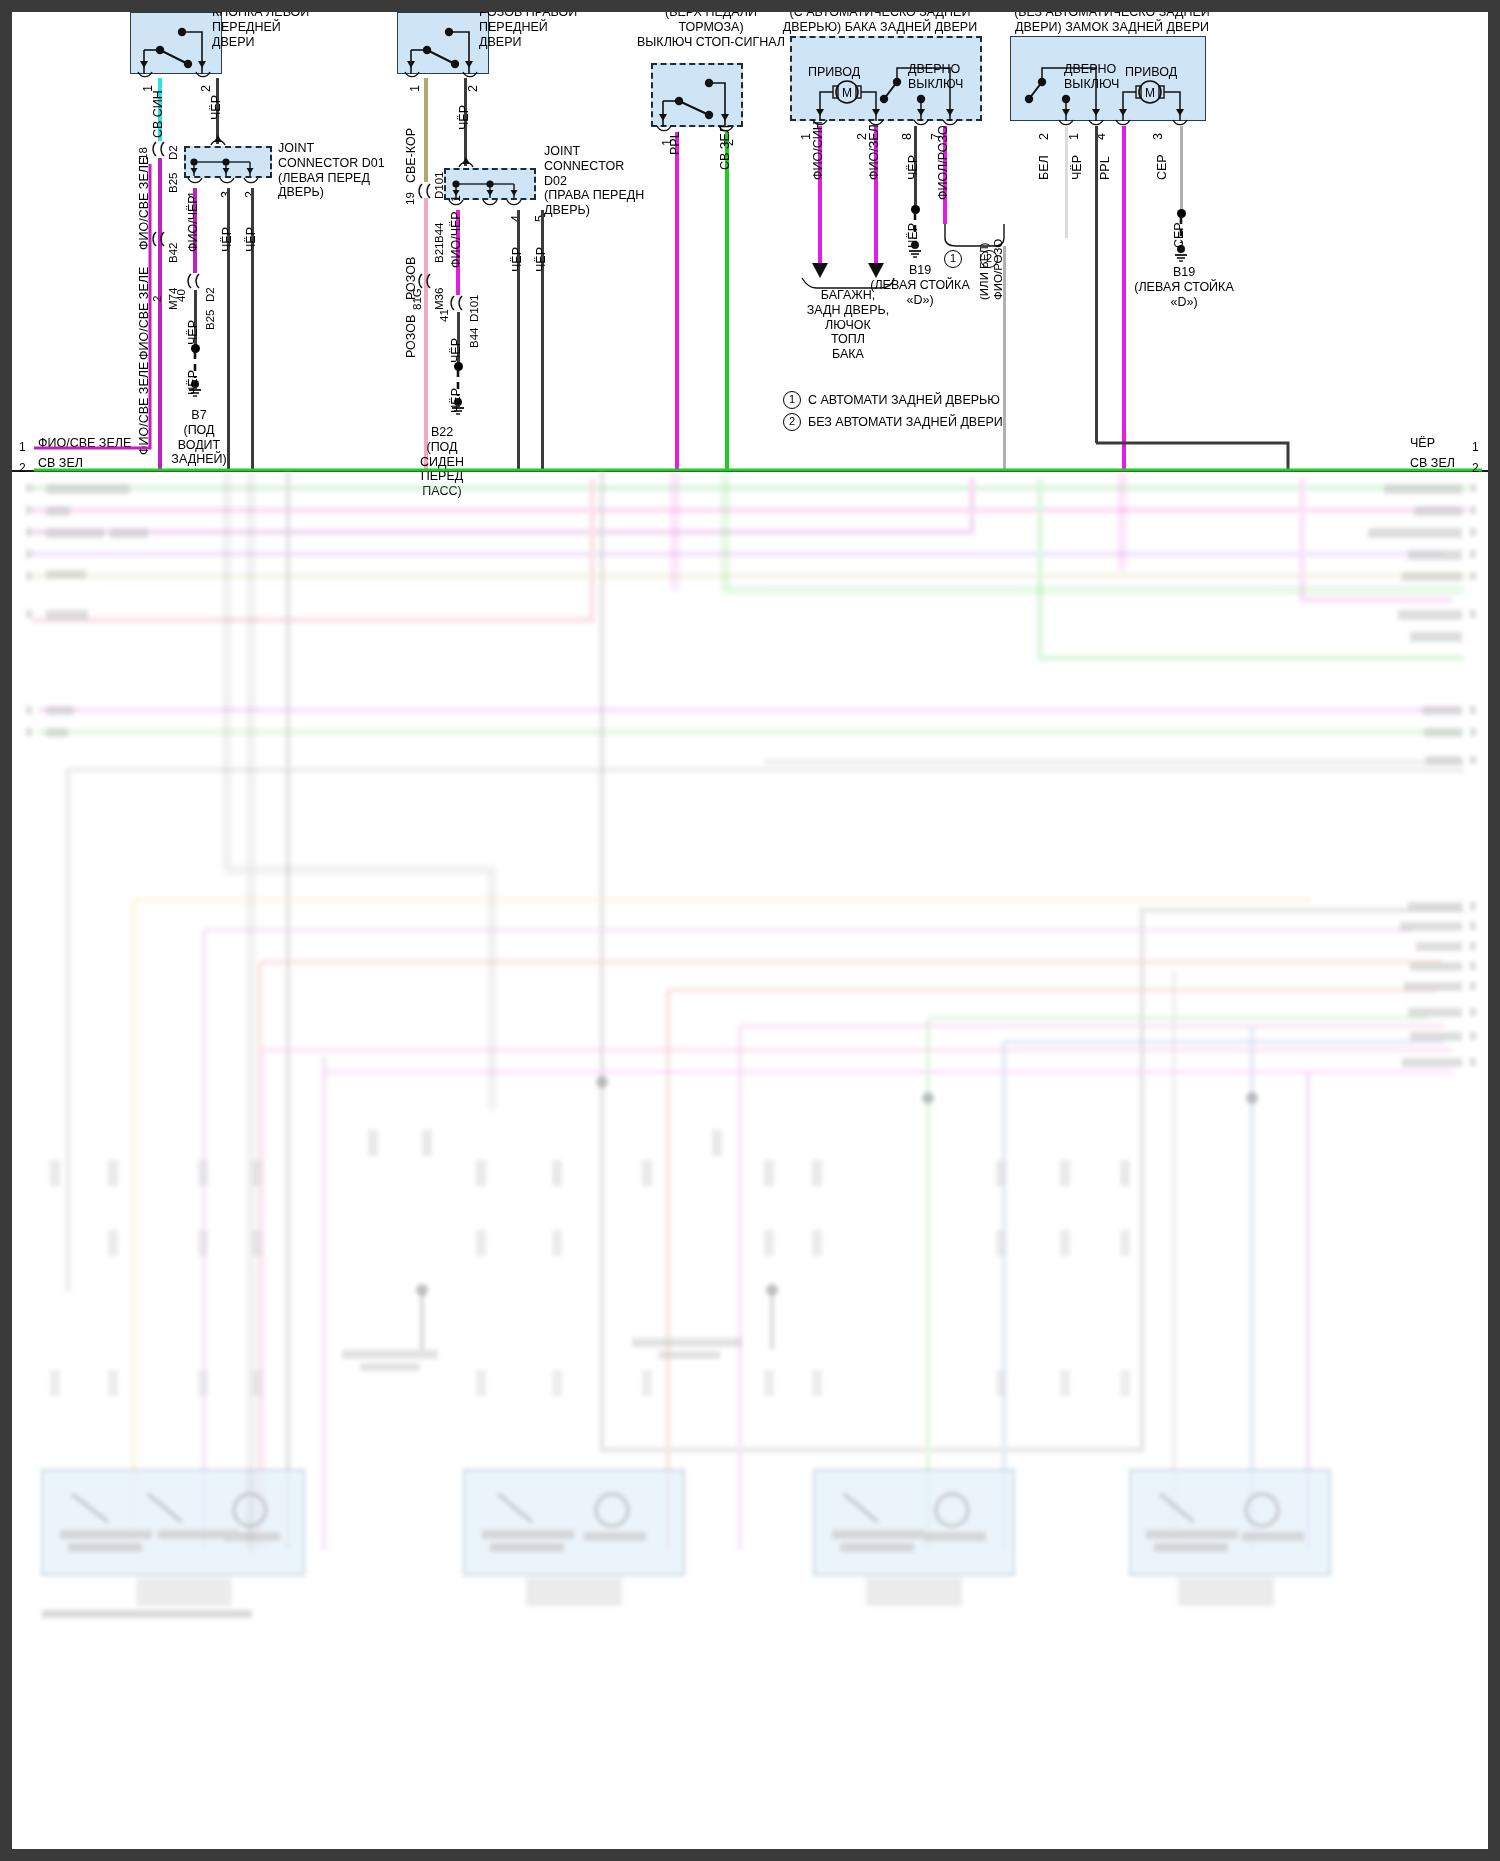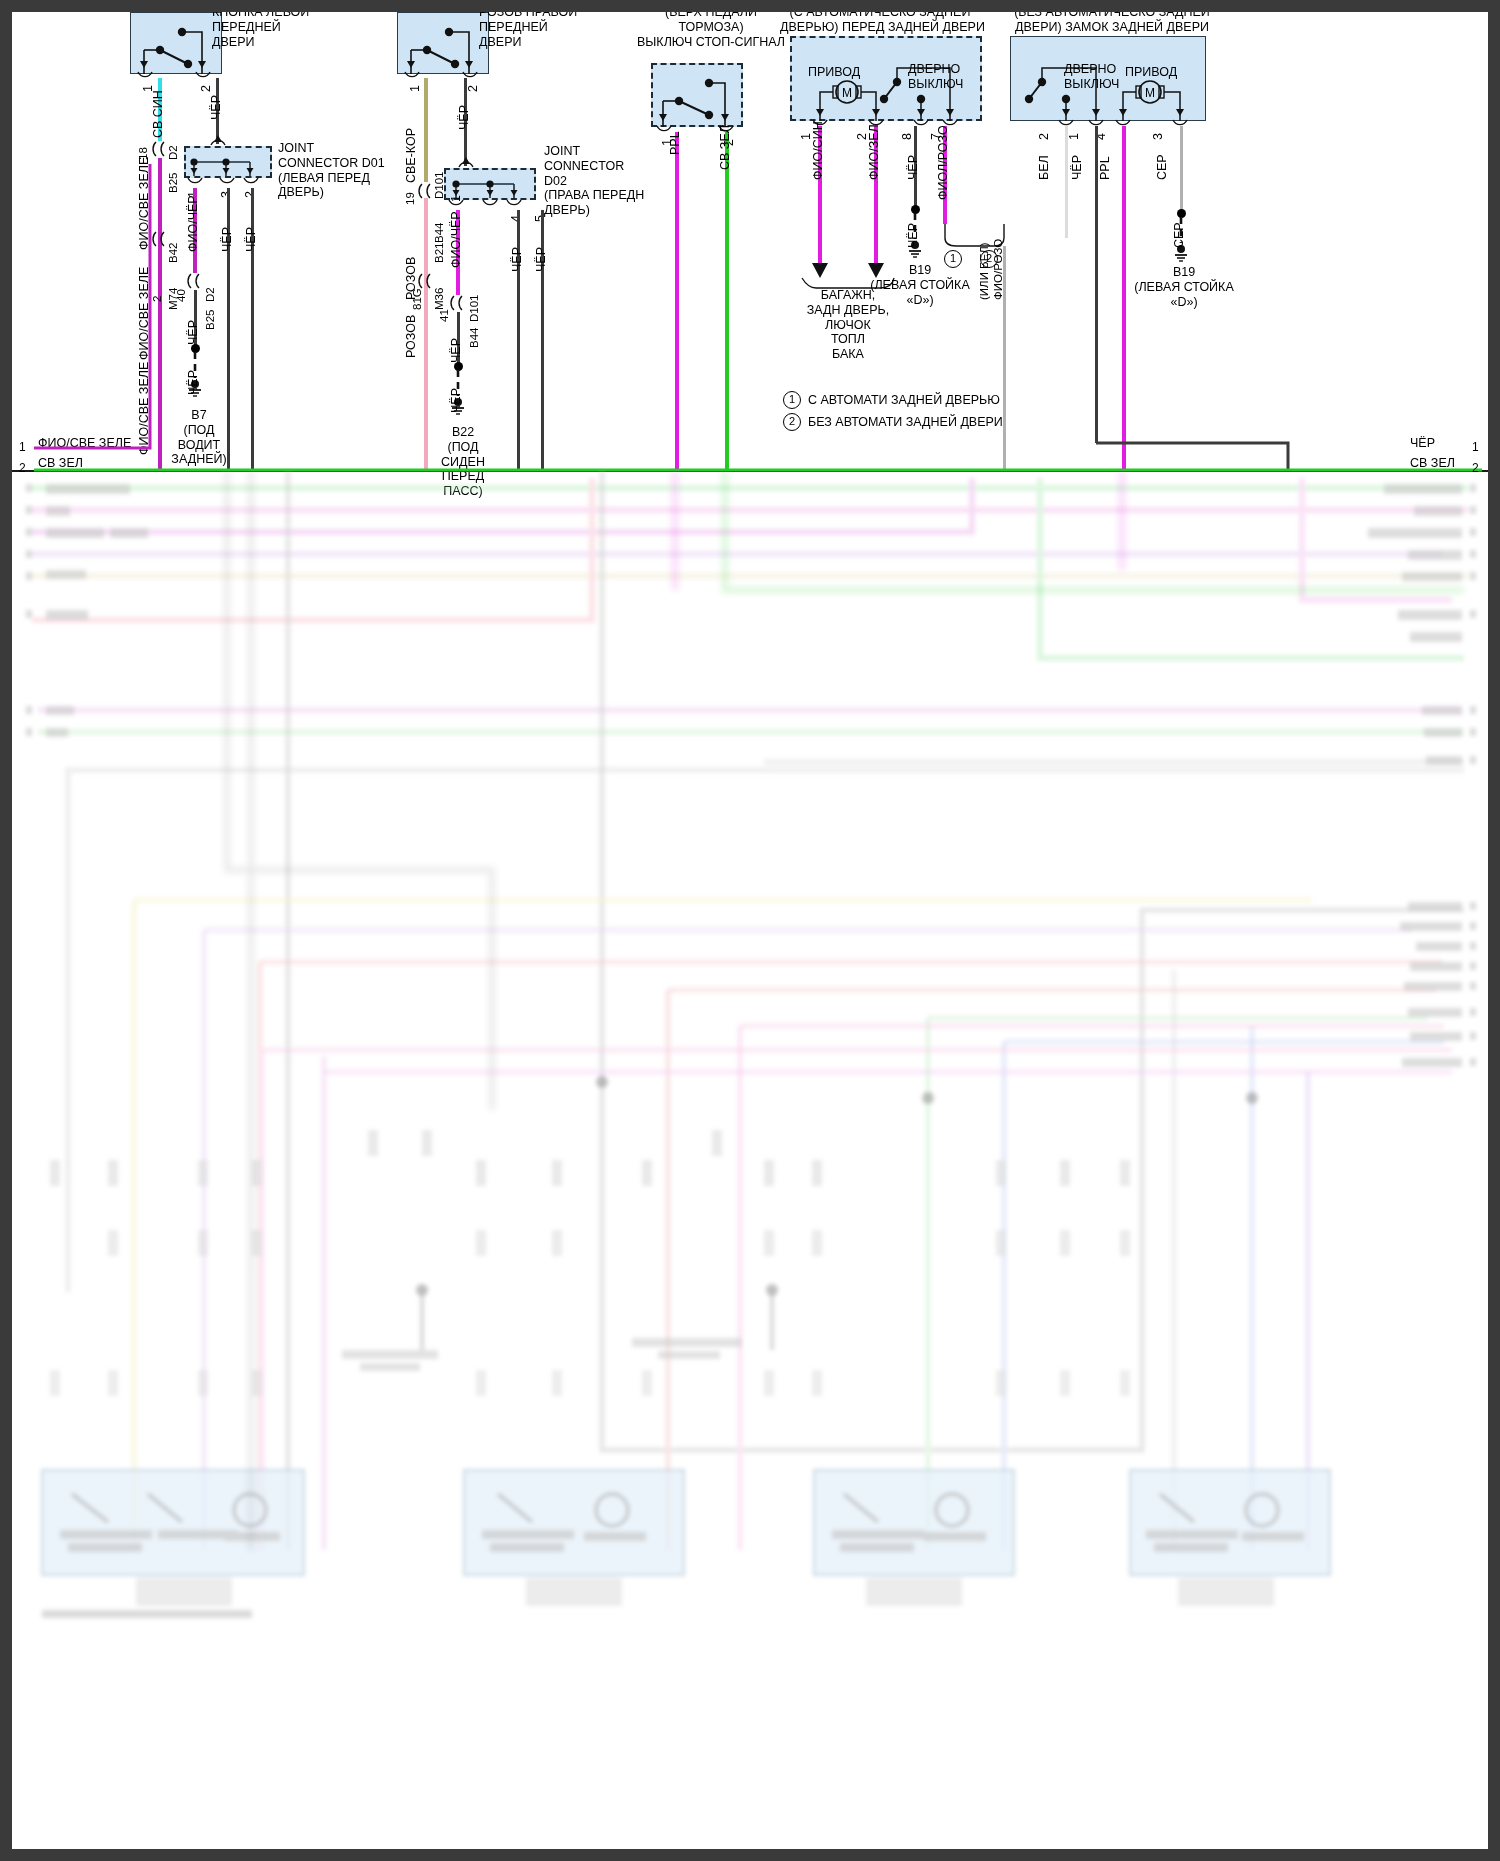--- a/index.html
+++ b/index.html
@@ -224,21 +224,21 @@
   <div class="node" style="left:442px;top:362px;"></div>
   <svg style="left:439px;top:370px;width:14px;height:50px;">
     <line x1="7" y1="0" x2="7" y2="8" stroke="#111" stroke-width="2.6" stroke-dasharray="7 6"></line>
     <line x1="7" y1="12" x2="7" y2="26" stroke="#111" stroke-width="2.6" stroke-dasharray="7 6"></line>
     <circle cx="7" cy="32" r="4" fill="#111"></circle>
     <line x1="1" y1="38" x2="13" y2="38" stroke="#111" stroke-width="1.8"></line>
     <line x1="3" y1="41" x2="11" y2="41" stroke="#111" stroke-width="1.6"></line>
     <line x1="5" y1="44" x2="9" y2="44" stroke="#111" stroke-width="1.4"></line>
   </svg>
   <div class="vlbl" style="left:437px;top:413px;">ЧЁР</div>
-  <div class="lbl c" style="left:418px;top:425px;width:66px;"><span>B22</span><br><span>(ПОД</span><br><span>СИДЕН</span><br><span>ПЕРЕД</span><br><span>ПАСС)</span></div>
+  <div class="lbl c" style="left:397px;top:425px;width:66px;"><span>B22</span><br><span>(ПОД</span><br><span>СИДЕН</span><br><span>ПЕРЕД</span><br><span>ПАСС)</span></div>
 
   <div class="wire" style="left:505px;top:210px;width:3px;height:261px;background:#3b3b3b;"></div>
   <div class="vlbl" style="left:498px;top:272px;">ЧЁР</div>
   <div class="wire" style="left:529px;top:210px;width:3px;height:261px;background:#3b3b3b;"></div>
   <div class="vlbl" style="left:522px;top:272px;">ЧЁР</div>
 
   <div class="lbl c" style="left:606px;top:5px;width:186px;"><span>(ВЕРХ ПЕДАЛИ</span><br><span>ТОРМОЗА)</span><br><span>ВЫКЛЮЧ СТОП-СИГНАЛ</span></div>
   <div class="box dash" style="left:639px;top:63px;width:92px;height:64px;"></div>
   <svg style="left:639px;top:63px;width:92px;height:64px;">
     <path d="M12,38 L12,64" stroke="#111" stroke-width="1.6" fill="none"></path>
@@ -255,21 +255,21 @@
     <path d="M6,0 a8,9 0 0 0 14,0" stroke="#111" stroke-width="1.4" fill="none"></path>
     <path d="M68,0 a8,9 0 0 0 14,0" stroke="#111" stroke-width="1.4" fill="none"></path>
   </svg>
   <div class="vlbl" style="left:648px;top:146px;">1</div>
   <div class="vlbl" style="left:710px;top:146px;">2</div>
   <div class="wire" style="left:663px;top:132px;width:4px;height:339px;background:#e31ce3;"></div>
   <div class="vlbl" style="left:656px;top:155px;">PPL</div>
   <div class="wire" style="left:713px;top:132px;width:4px;height:339px;background:#22cc22;"></div>
   <div class="vlbl" style="left:706px;top:170px;">СВ ЗЕЛ</div>
 
-  <div class="lbl c" style="left:768px;top:5px;width:200px;"><span>(С АВТОМАТИЧЕСКО ЗАДНЕЙ</span><br><span>ДВЕРЬЮ) ПЕРЕД ЗАДНЕЙ ДВЕРИ</span></div>
+  <div class="lbl c" style="left:768px;top:5px;width:200px;"><span>(С АВТОМАТИЧЕСКО ЗАДНЕЙ</span><br><span>ДВЕРЬЮ) БАКА ЗАДНЕЙ ДВЕРИ</span></div>
   <div class="box dash" style="left:778px;top:36px;width:192px;height:85px;"></div>
   <div class="lbl" style="left:796px;top:65px;">ПРИВОД</div>
   <svg style="left:778px;top:36px;width:192px;height:85px;">
 
     <circle cx="57" cy="56" r="11" fill="none" stroke="#111" stroke-width="1.6"></circle>
     <text x="57" y="61" font-size="12" text-anchor="middle" font-family="Liberation Sans, sans-serif">M</text>
     <rect x="43" y="50" width="5" height="12" fill="none" stroke="#111" stroke-width="1.4"></rect>
     <rect x="66" y="50" width="5" height="12" fill="none" stroke="#111" stroke-width="1.4"></rect>
     <path d="M43,56 L30,56 L30,85" stroke="#111" stroke-width="1.5" fill="none"></path>
     <path d="M71,56 L86,56 L86,85" stroke="#111" stroke-width="1.5" fill="none"></path>

